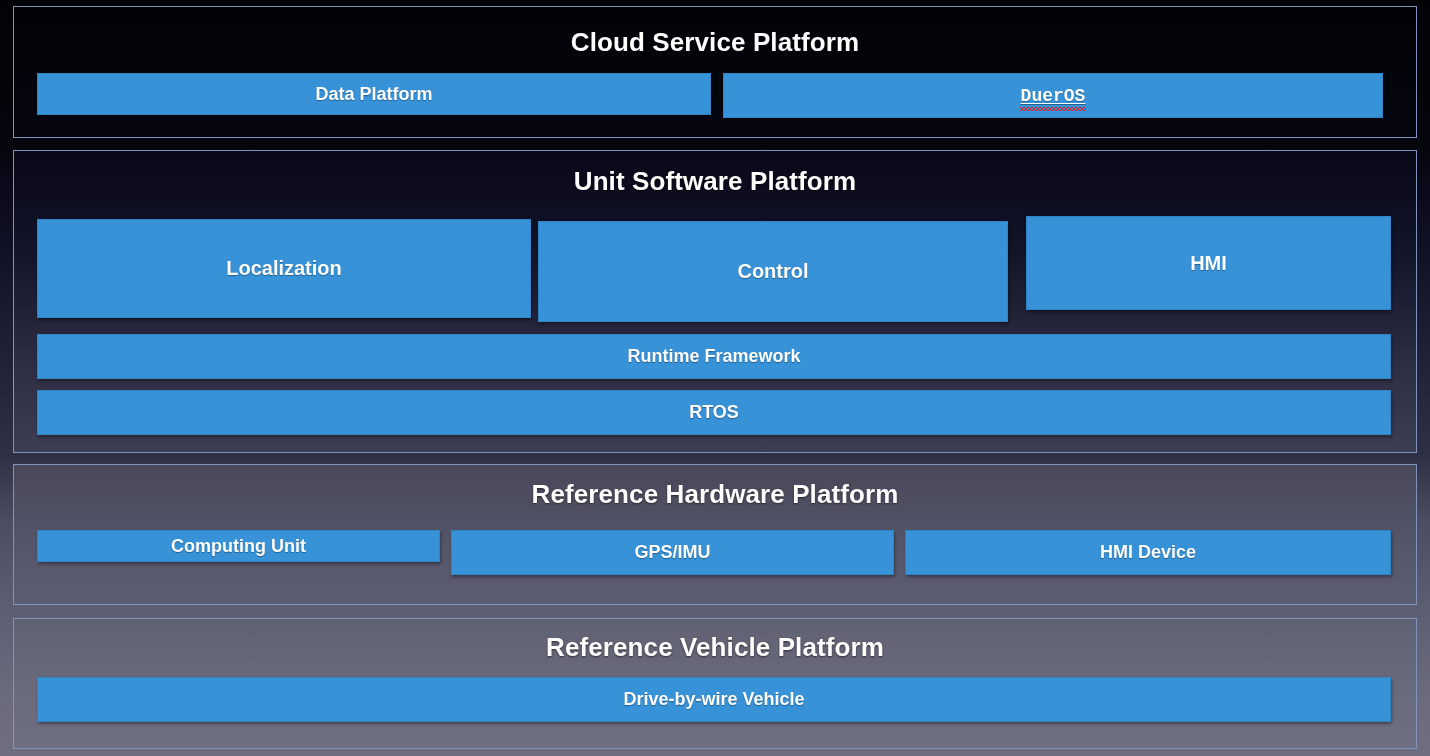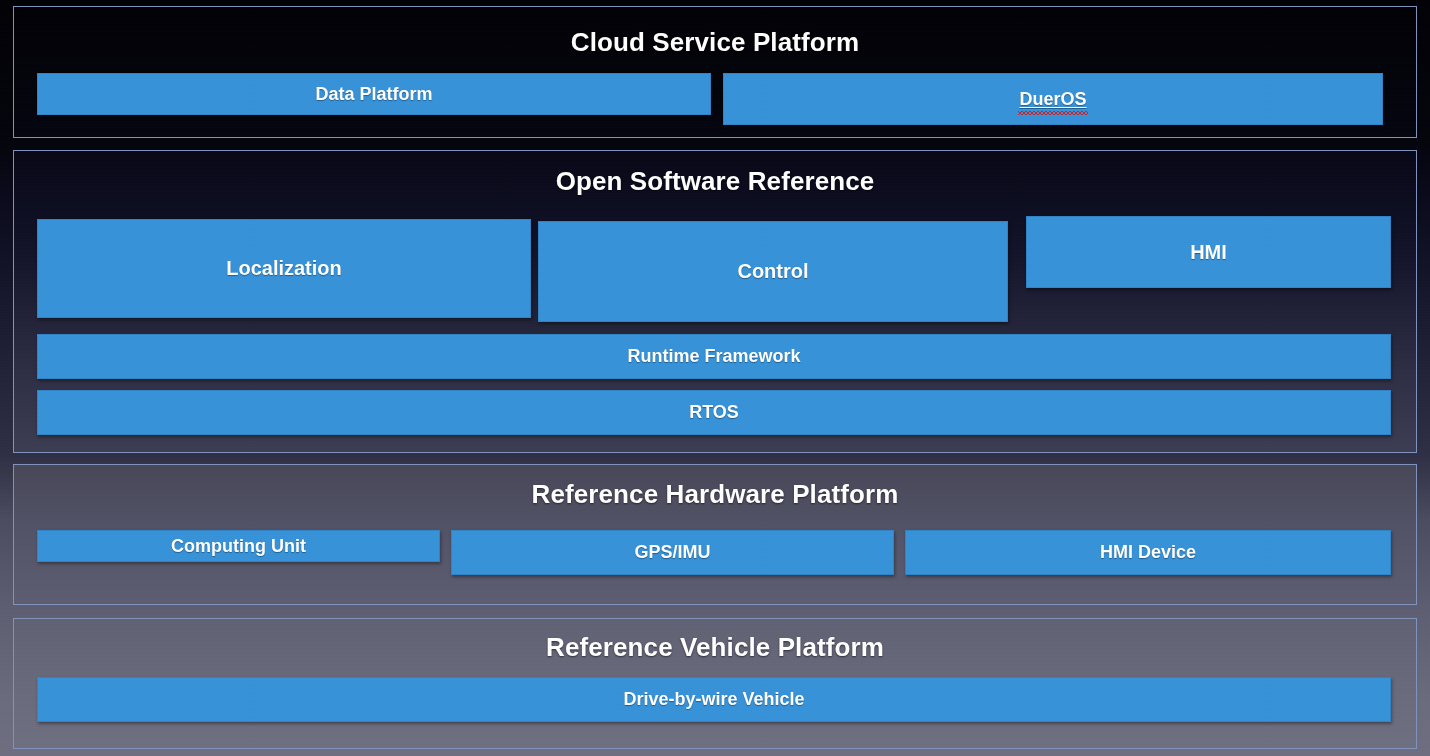--- a/index.html
+++ b/index.html
@@ -109,37 +109,37 @@
 
 <div id="stage">
 
   <div class="panel p-cloud" style="left:13px; top:6px; width:1404px; height:132px;">
     <div class="panel-title" style="top:20px;">Cloud Service Platform</div>
 
     <div class="blk" style="left:23px; top:66px; width:674px; height:42px;">
       <span>Data Platform</span>
     </div>
 
-    <div class="blk" style="left:709px; top:66px; width:660px; height:52px;">
+    <div class="blk" style="left:709px; top:66px; width:660px; height:45px;font-family:Liberation Mono, monospace;">
       <span class="spell">DuerOS</span>
     </div>
   </div>
 
   <div class="panel p-software" style="left:13px; top:150px; width:1404px; height:303px;">
-    <div class="panel-title" style="top:15px;">Open Software Reference</div>
+    <div class="panel-title" style="top:15px;">Unit Software Platform</div>
 
     <div class="blk tall" style="left:23px; top:68px; width:494px; height:99px;">
       <span>Localization</span>
     </div>
 
     <div class="blk tall" style="left:524px; top:70px; width:470px; height:101px;">
       <span>Control</span>
     </div>
 
-    <div class="blk tall" style="left:1012px; top:65px; width:365px; height:72px;text-align:center;">
+    <div class="blk tall" style="left:1012px; top:65px; width:365px; height:94px;text-align:center;">
       <span>HMI</span>
     </div>
 
     <div class="blk" style="left:23px; top:183px; width:1354px; height:45px;">
       <span>Runtime Framework</span>
     </div>
 
     <div class="blk" style="left:23px; top:239px; width:1354px; height:45px;">
       <span>RTOS</span>
     </div>

